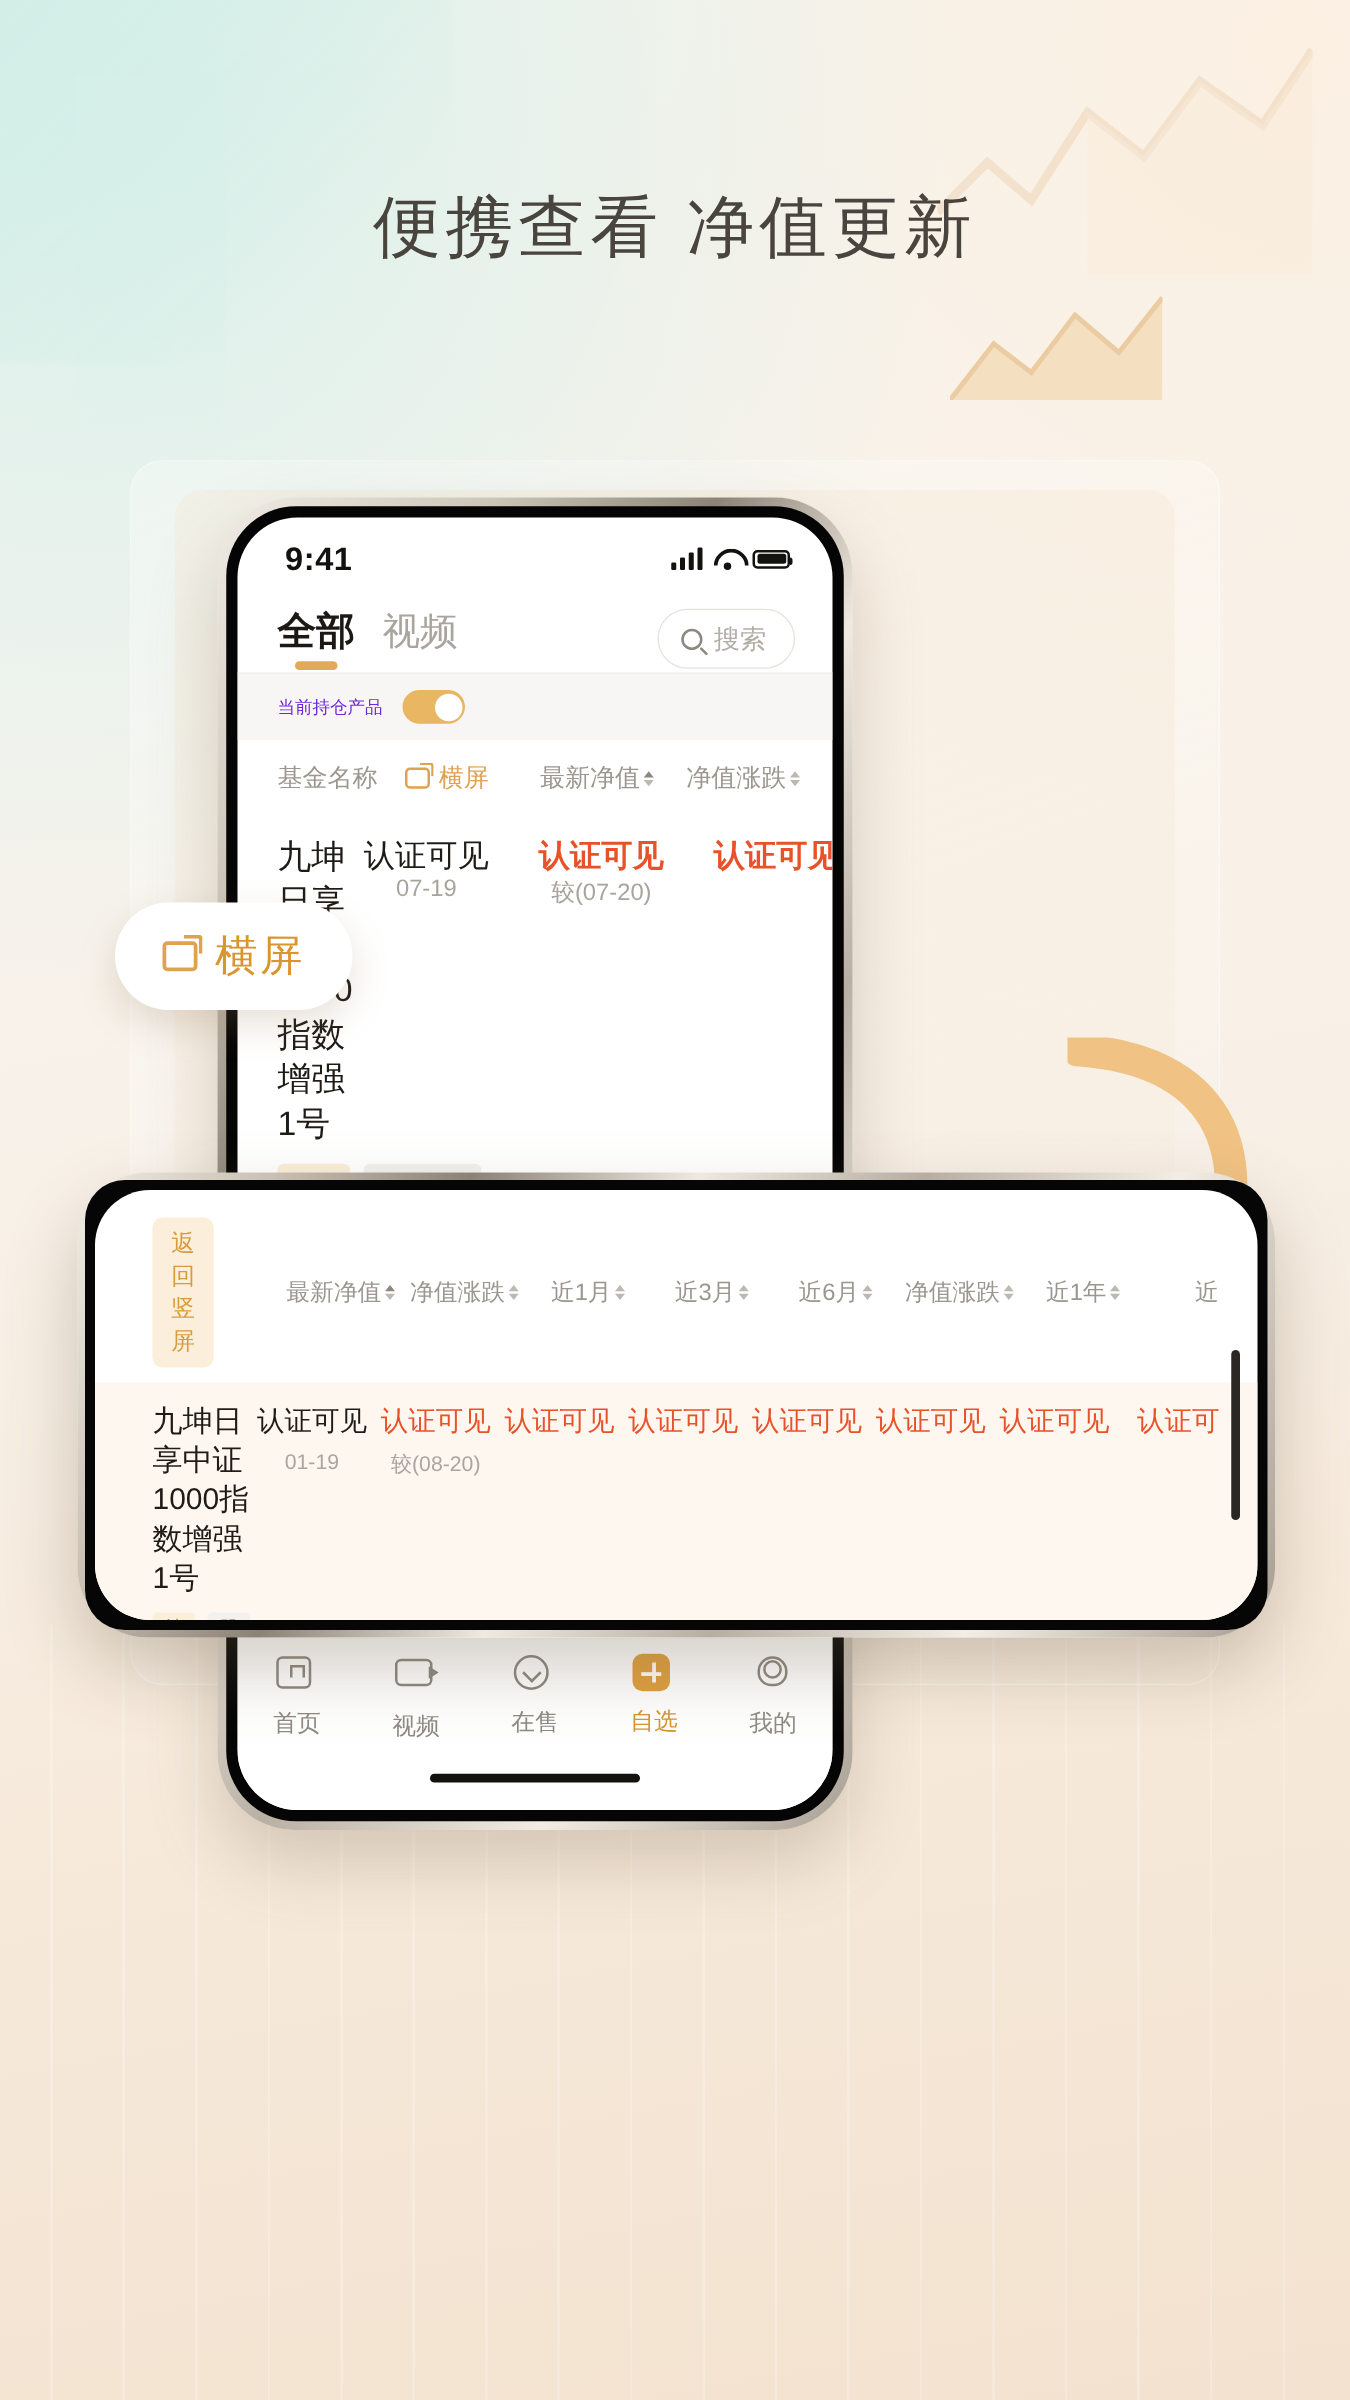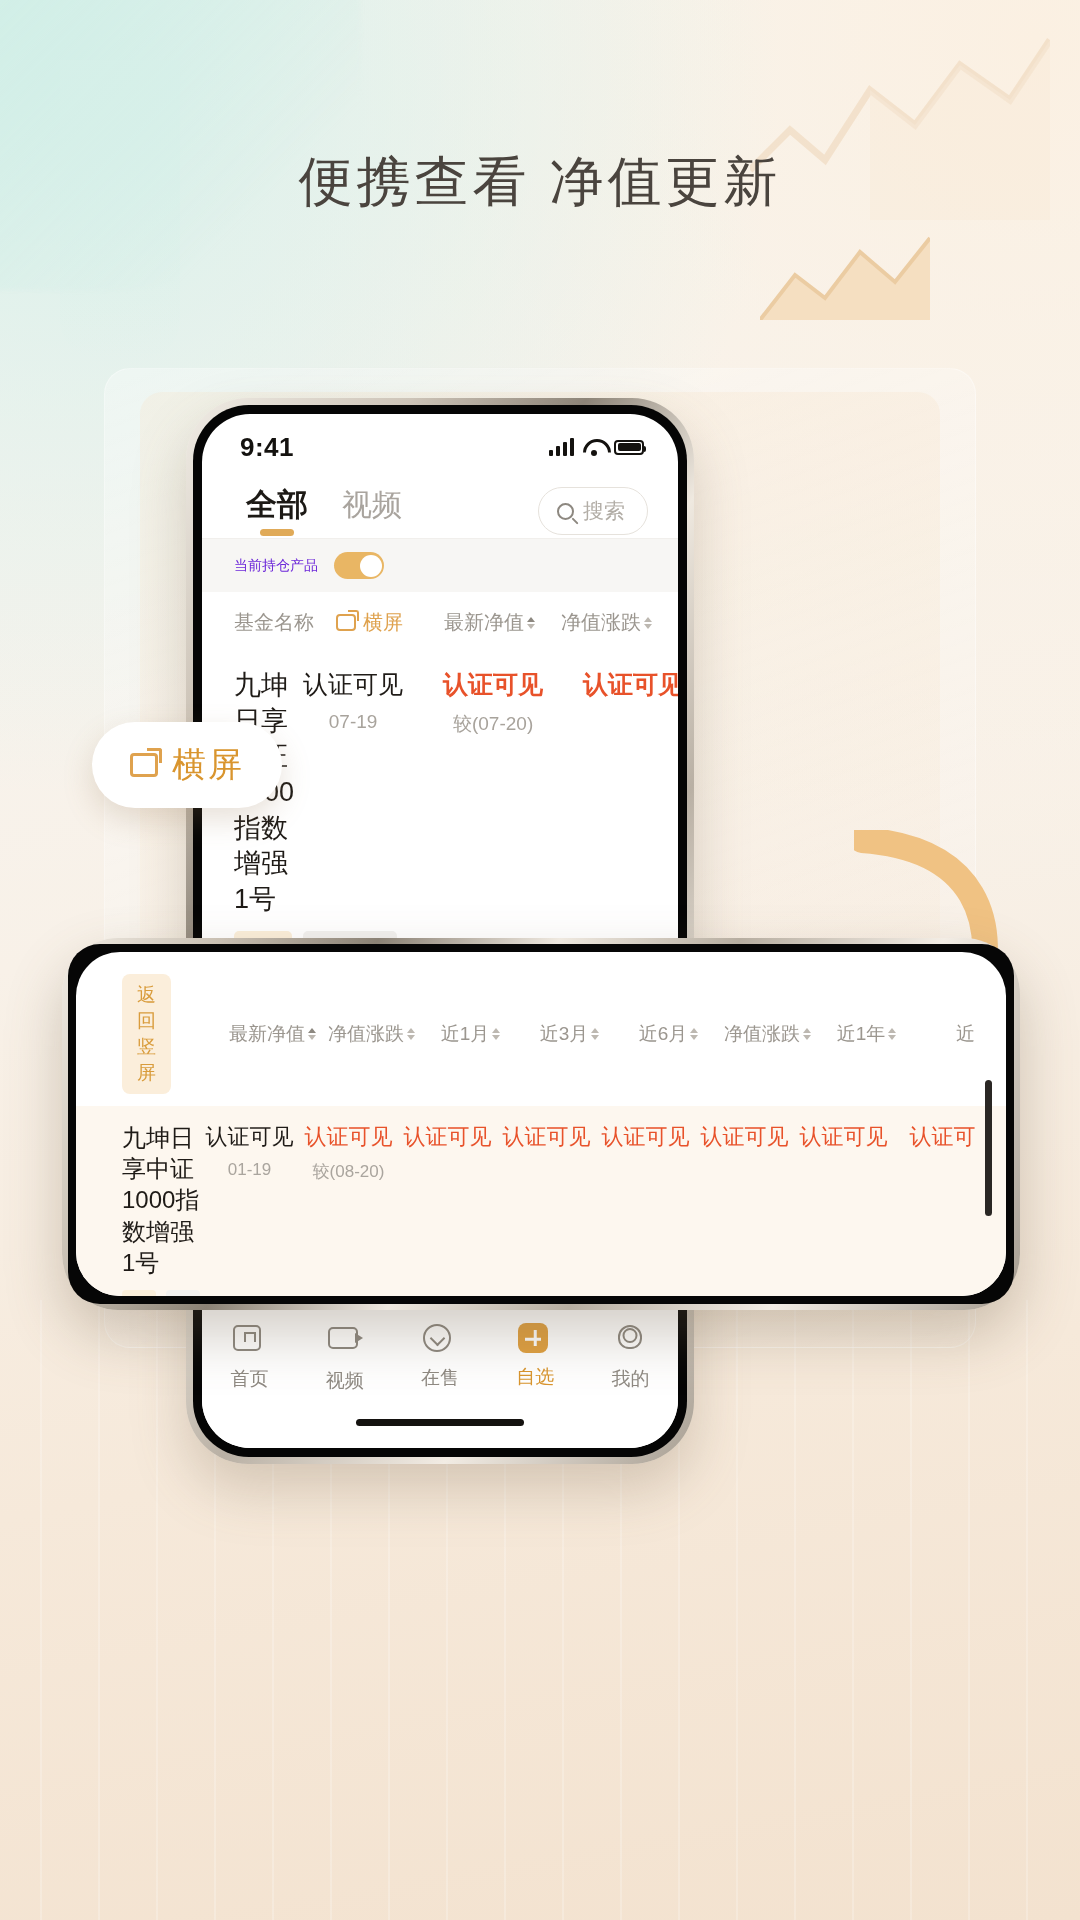--- a/index.html
+++ b/index.html
@@ -72,21 +72,21 @@
     background: linear-gradient(150deg, #211d1a 0%, #3c322b 35%, #8d7465 70%, #4a3c33 100%);
     -webkit-background-clip: text; background-clip: text; color: transparent;
   }
   .hero-sub {
     margin-top: 34px; font-size: 54px; color: #4a443e; letter-spacing: 4px;
     font-weight: 400;
   }
 
   
   .phone-portrait {
-    position: absolute; left: 186px; top: 398px; width: 508px; height: 1066px;
+    position: absolute; left: 174px; top: 398px; width: 508px; height: 1066px;
     border-radius: 62px;
     background: linear-gradient(125deg,#f0ece5 0%,#cdc4b8 18%,#8d8478 32%,#efe9e0 46%,#b9b0a4 62%,#f2ece4 80%,#a79e92 100%);
     padding: 7px;
     box-shadow: 0 26px 54px rgba(120,100,76,.26);
     z-index: 4;
   }
   .phone-portrait .bezel {
     width: 100%; height: 100%; border-radius: 56px; background: #050505; padding: 9px;
   }
   .phone-portrait .screen {
@@ -111,21 +111,21 @@
   }
   .wifi::after{
     content:""; position:absolute; left:8px; top:11px; width:6px; height:6px;
     background:#14120f; border-radius:50%;
   }
   .batt { width: 30px; height: 15px; border: 2px solid #14120f; border-radius: 4px; position: relative; padding:1.5px;}
   .batt i { display:block; width: 100%; height: 100%; background:#14120f; border-radius:2px;}
   .batt::after{content:"";position:absolute;right:-4px;top:4px;width:2.5px;height:6px;background:#14120f;border-radius:0 2px 2px 0;}
 
   .p-tabs {
-    display: flex; align-items: center; padding: 16px 30px 0 44px; gap: 34px;
+    display: flex; align-items: center; padding: 16px 30px 0 32px; gap: 22px;
   }
   .p-tab { font-size: 30px; color: #a9a49e; padding-bottom: 12px; position: relative; }
   .p-tab.active { color: #1c1915; font-weight: bold; font-size: 31px; }
   .p-tab.active::after {
     content: ""; position: absolute; left: 50%; transform: translateX(-50%);
     bottom: 2px; width: 34px; height: 7px; border-radius: 4px; background: #e0aa58;
   }
   .search-pill {
     margin-left: auto; display: flex; align-items: center; gap: 9px;
     border: 1.5px solid #e6e2dc; border-radius: 28px; padding: 9px 22px 9px 18px;
@@ -160,21 +160,21 @@
   .sortarr i.dn { border-top: 5px solid #bdb8b1; }
   .sortarr.on i.up { border-bottom-color:#8d8880; }
 
   .p-row { padding: 18px 26px 14px 32px; border-bottom: 1px solid #f2f0ed; }
   .p-row-main { display: flex; align-items: flex-start; }
   .p-fname { font-size: 27px; color: #1f1b17; line-height: 1.32; width: 212px; }
   .p-vals { margin-left: auto; display: flex; gap: 22px; }
   .p-cell { text-align: center; min-width: 118px; }
   .p-cell .v1 { font-size: 25px; color: #1f1b17; }
   .p-cell .v1.red { color: #e8522a; font-weight: bold; }
-  .p-cell .v2 { font-size: 19px; color: #a8a39c; margin-top: 10px; }
+  .p-cell .v2 { font-size: 19px; color: #a8a39c; margin-top: 0; }
   .tags { margin-top: 14px; display: flex; gap: 11px; }
   .tag { font-size: 18px; padding: 5px 11px; border-radius: 5px; }
   .tag.gold { background: #fbefda; color: #bb8733; }
   .tag.gray { background: #f2f1ef; color: #9b968f; }
 
   .sec-head {
     display: flex; align-items: center; padding: 24px 28px 16px 32px;
     border-top: 12px solid #f7f6f4;
   }
   .sec-title { font-size: 29px; font-weight: bold; color: #181512; position: relative; padding: 0 4px; }

